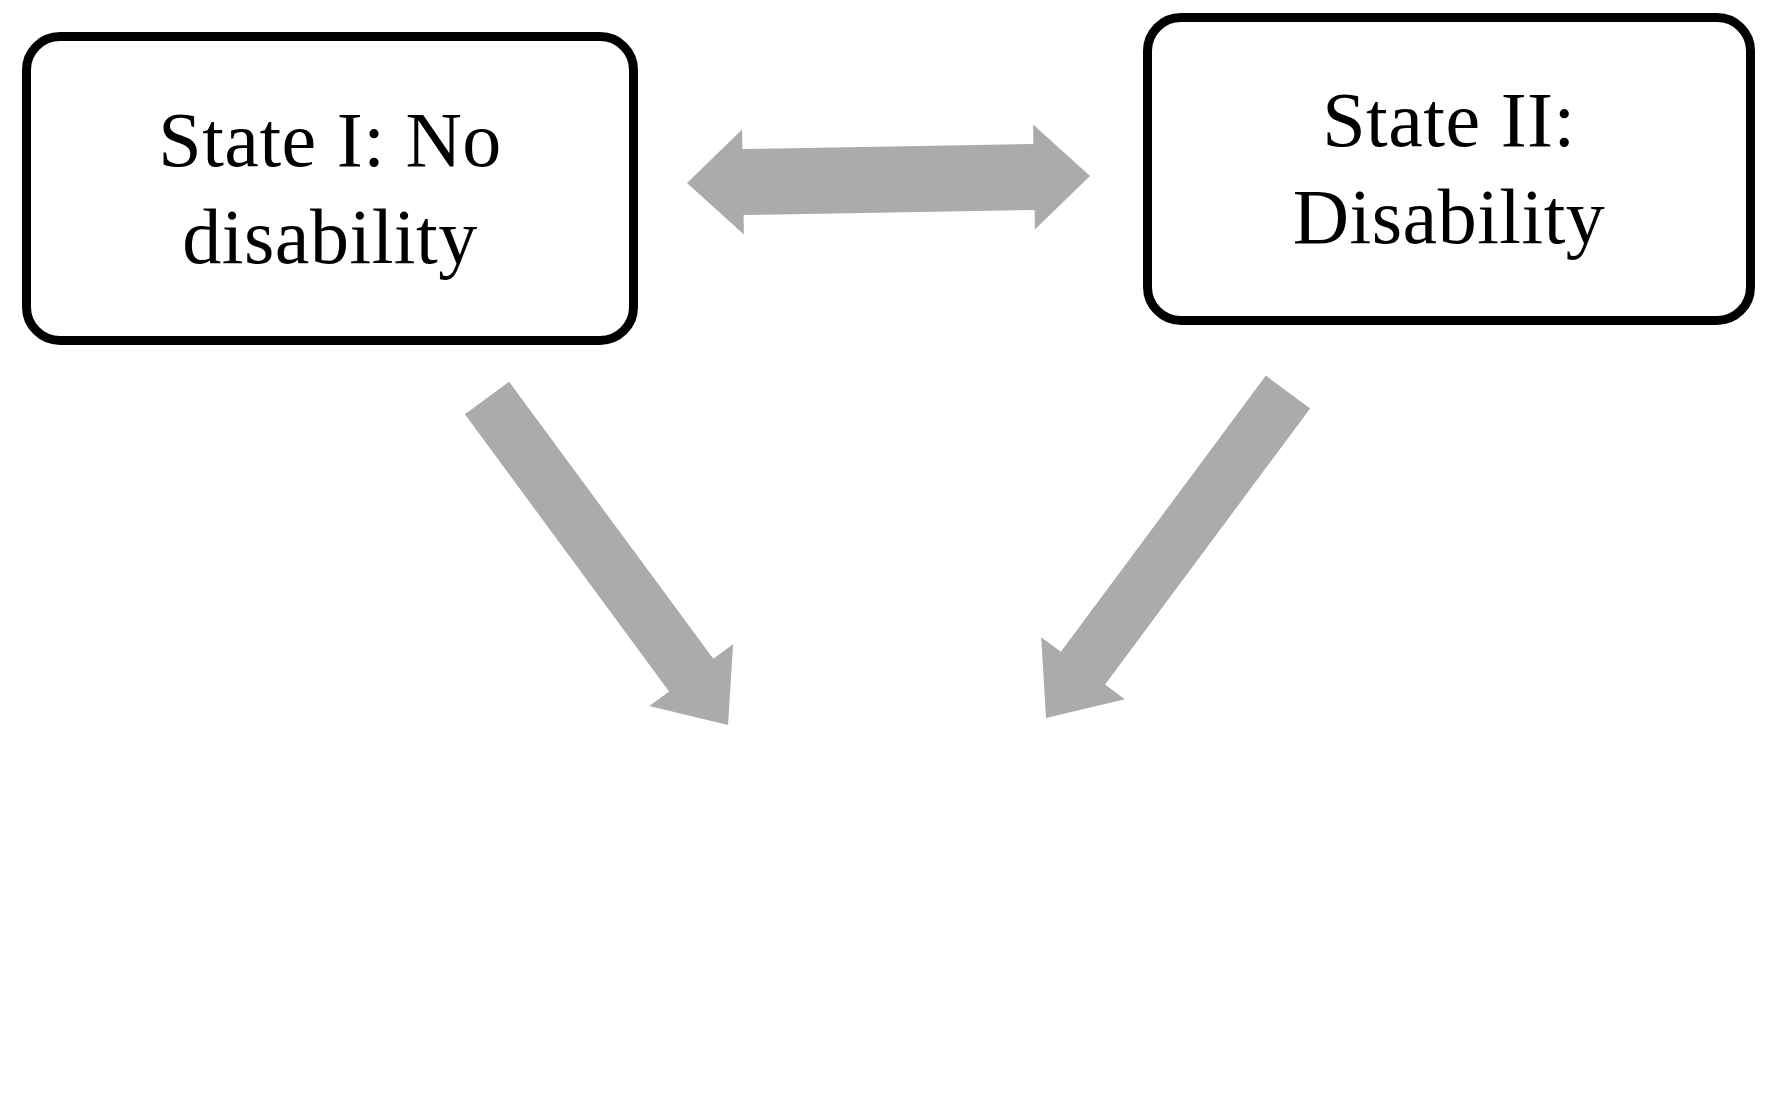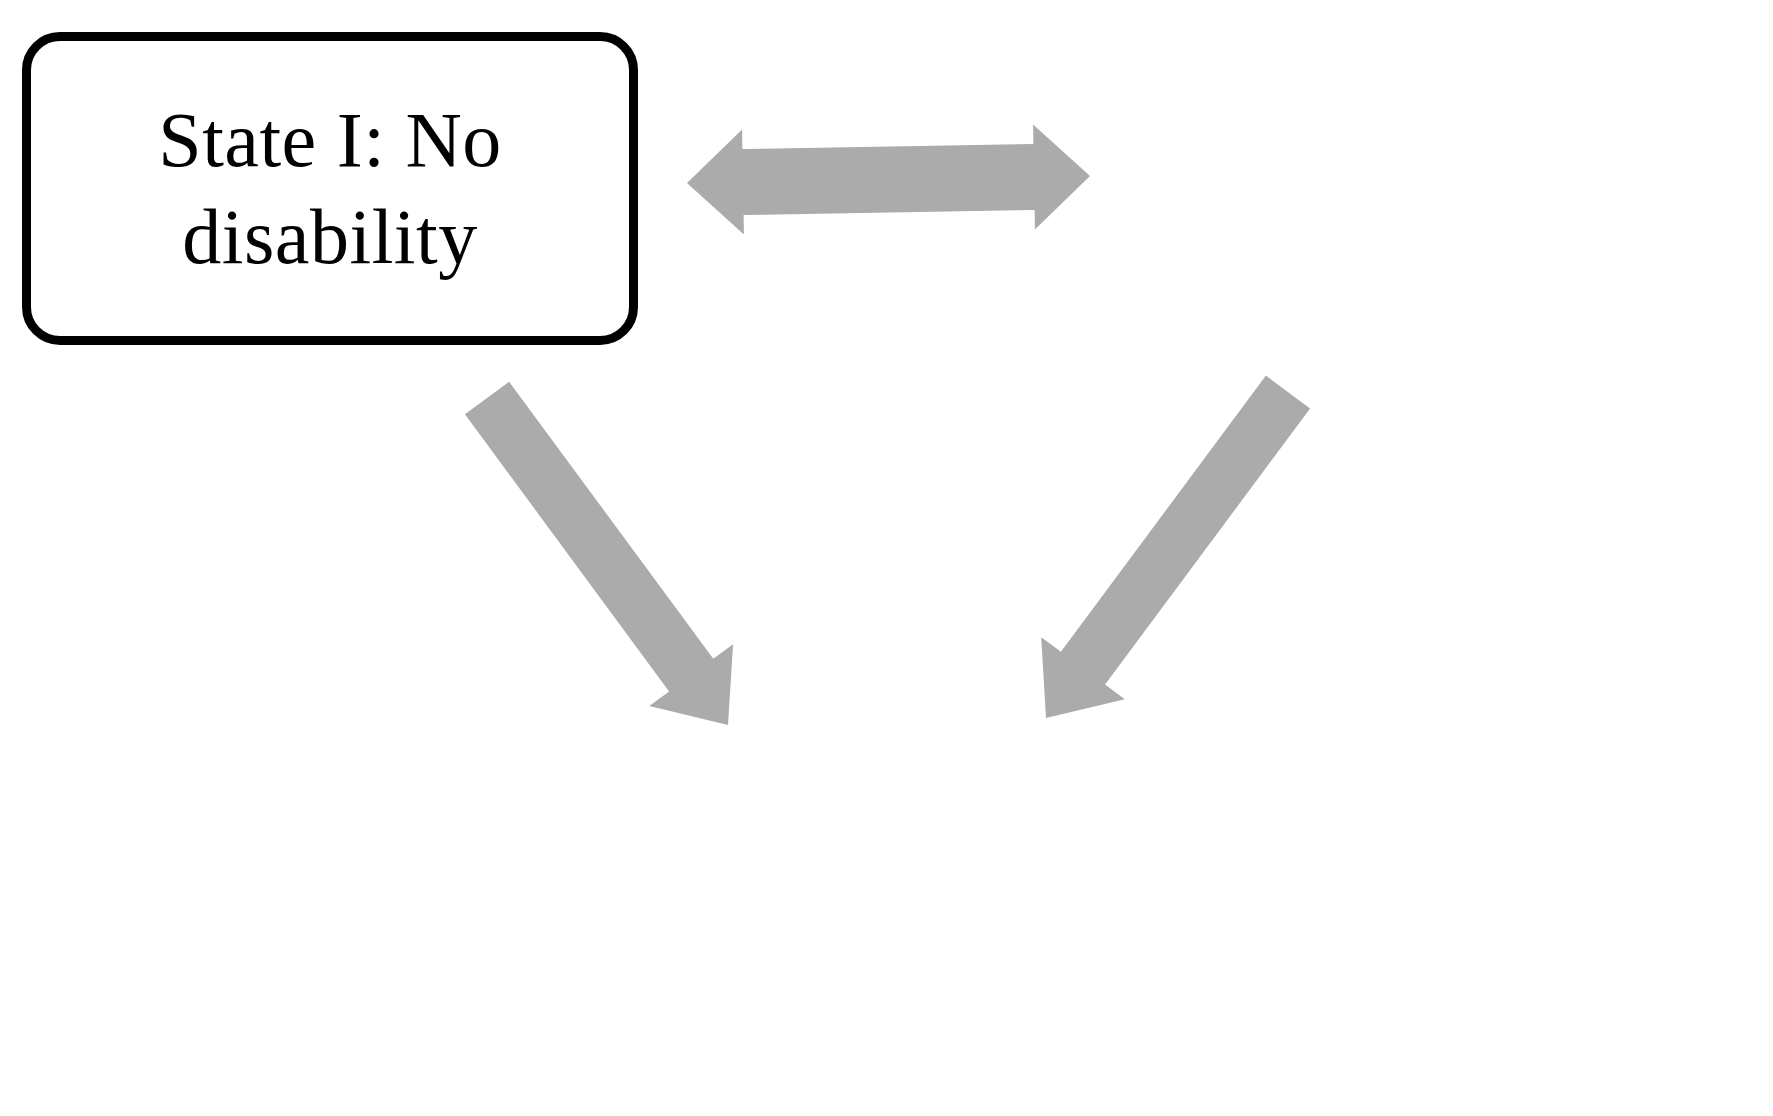--- a/index.html
+++ b/index.html
@@ -56,15 +56,19 @@
     <polygon points="464.9,414.3 509.1,381.7 713.3,658.8 733.1,644.3 728,725 649.3,706.0 669.1,691.4" fill="#ABABAB"></polygon>
 
     <polygon points="1265.9,375.6 1310.1,408.4 1105.1,684.6 1124.8,699.2 1046,718 1041.2,637.2 1060.9,651.8" fill="#ABABAB"></polygon>
   </svg>
 
   <div class="node node-state-1">
     <div class="node-label">State I: No
 disability</div>
   </div>
 
+  <div class="node node-state-2">
+    <div class="node-label">State II:
+Disability</div>
+  </div>
 
 
 </div>
 
 </body></html>

